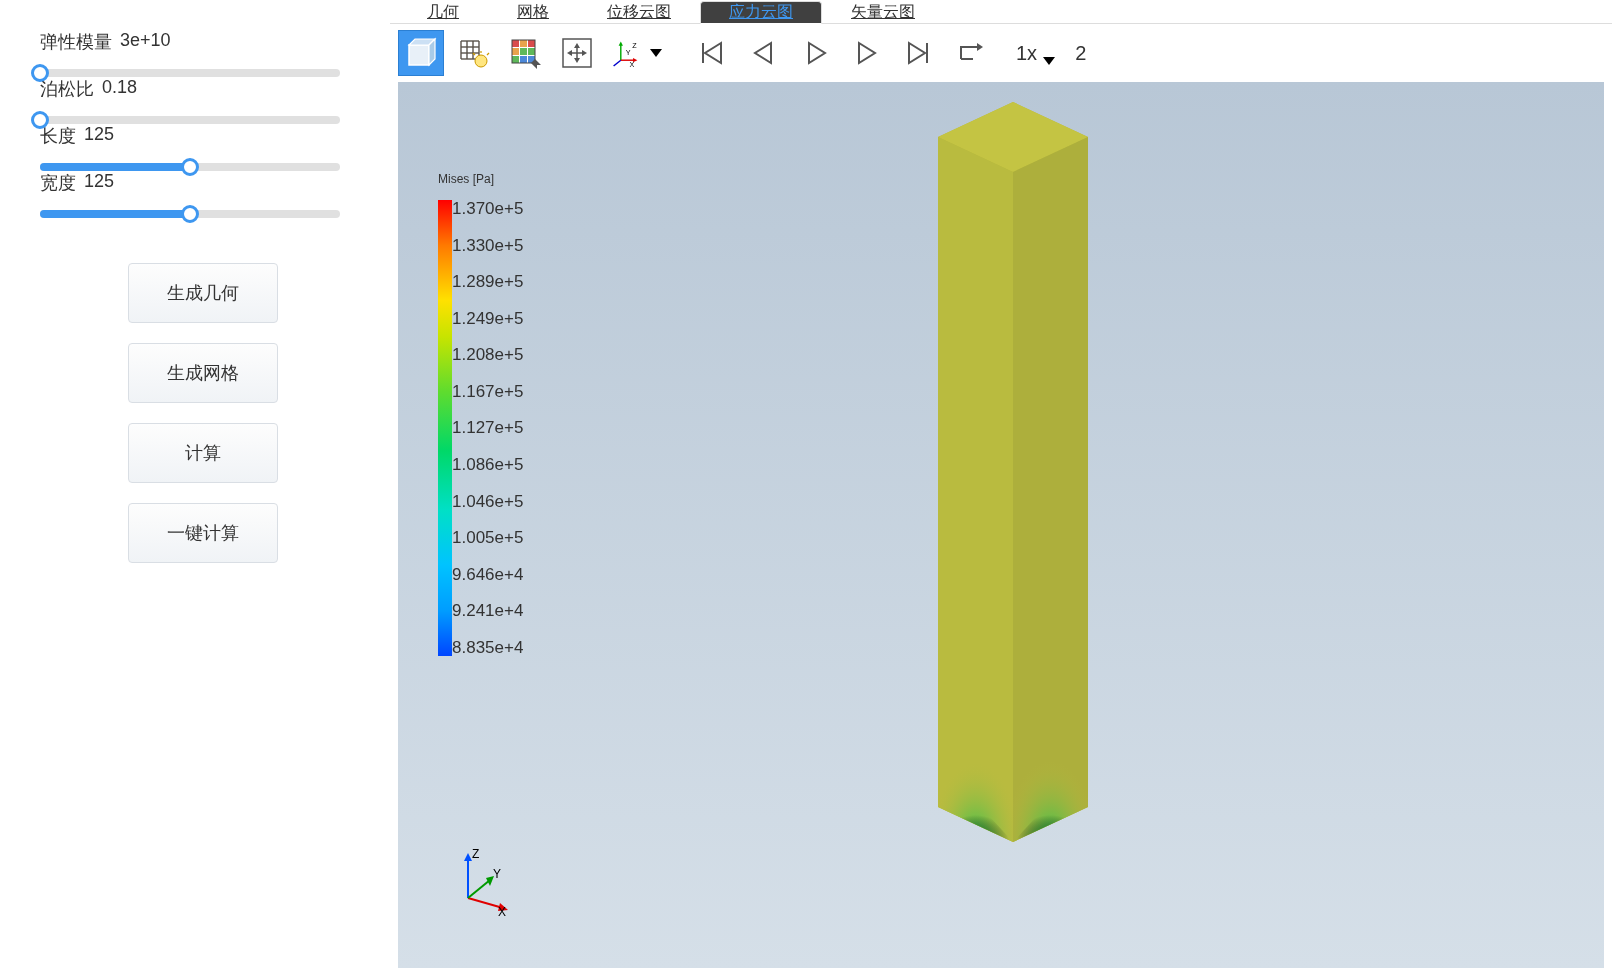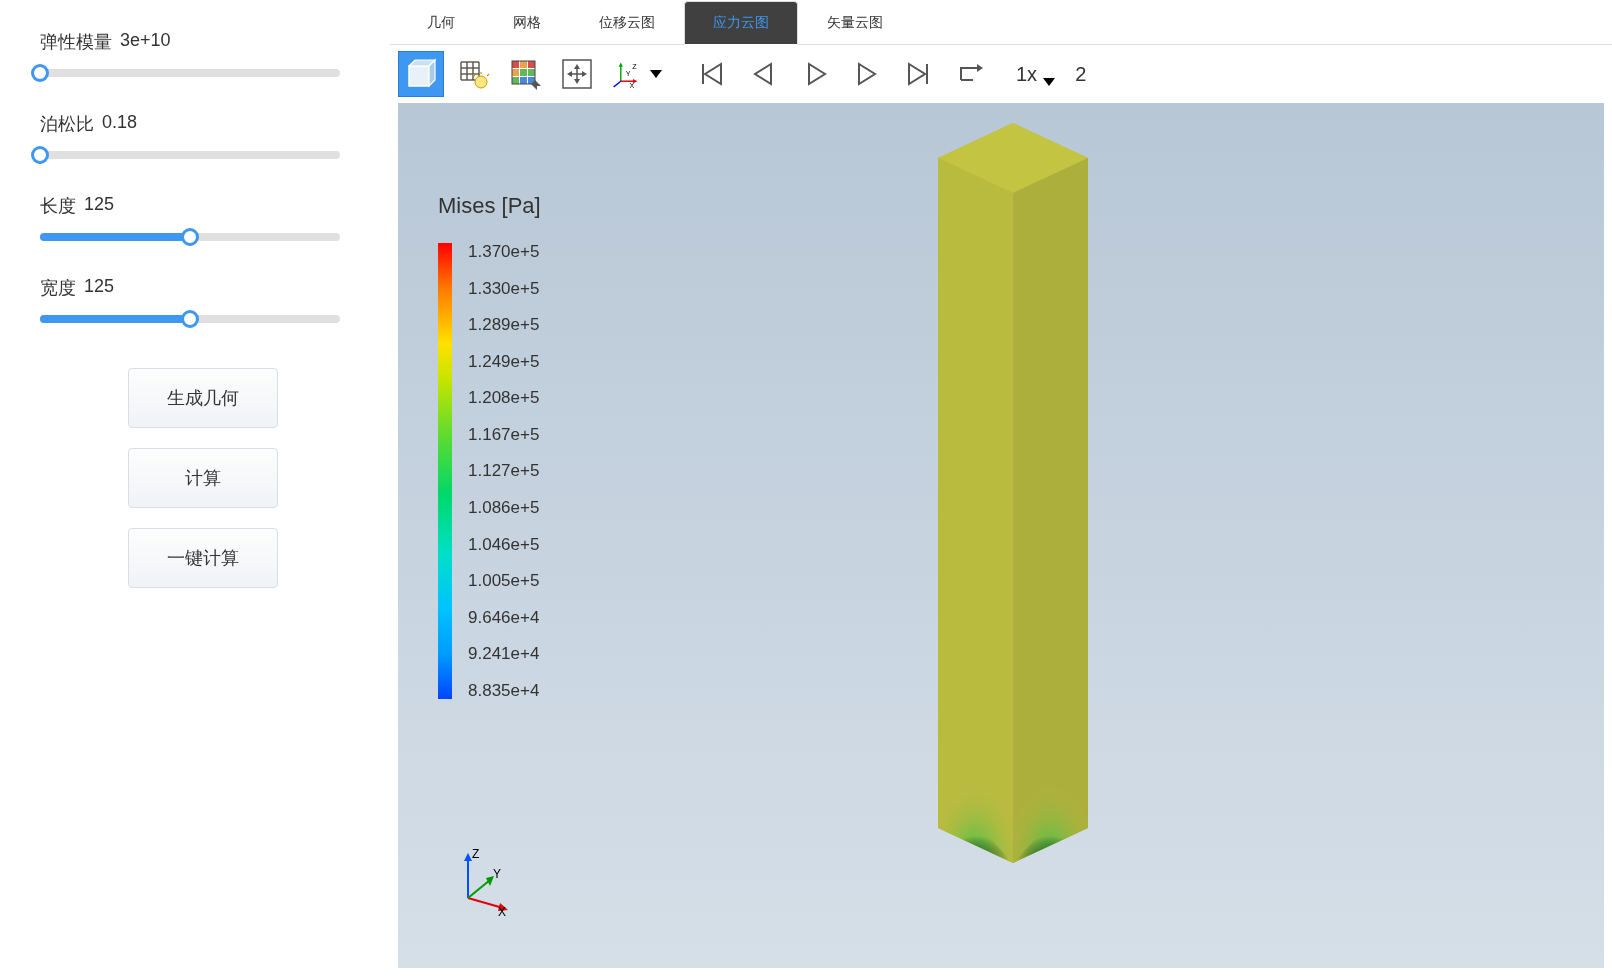--- a/index.html
+++ b/index.html
@@ -10,21 +10,21 @@
   background: #fff;
   width: 1612px;
   height: 976px;
   overflow: hidden;
   display: flex;
 }
 .sidebar {
   width: 390px;
   padding: 30px 40px;
 }
-.param-group { margin-bottom: 35px; }
+.param-group { }
 .param-label {
   font-size: 18px;
   color: #333;
   margin-bottom: 15px;
   display: flex;
   gap: 8px;
 }
 .param-label .val { color: #333; }
 .slider-track {
   position: relative;
@@ -70,27 +70,28 @@
   flex: 1;
   display: flex;
   flex-direction: column;
 }
 .tabs {
   display: flex;
   border-bottom: 1px solid #ddd;
   padding-left: 8px;
 }
 .tab {
-  padding: 12px 28px;
-  font-size: 14px;
+  padding: 0 28px;
+  font-size: 16px;
   border: 1px solid transparent;
   border-bottom: none;
   cursor: pointer;
   position: relative;
   top: 1px;
+  text-decoration: underline;
 }
 .tab.active {
   border-color: #ddd;
   border-bottom: 1px solid #fff;
   color: #3e97f0;
   background: #404040;
   border-radius: 4px 4px 0 0;
 }
 .tab:not(.active) { color: #333; }
 .toolbar {
@@ -130,22 +131,22 @@
 .viewport {
   flex: 1;
   margin: 0 8px 8px 8px;
   background: linear-gradient(#b8c7d6, #d5dfe8);
   position: relative;
 }
 .legend {
   position: absolute;
   left: 40px; top: 90px;
 }
-.legend-title { font-size: 22px; margin-bottom: 24px; }
-.legend-body { display: flex; gap: 16px; }
+.legend-title { font-size: 12px; margin-bottom: 14px; }
+.legend-body { display: flex; gap: 0; }
 .legend-bar {
   width: 14px; height: 456px;
   background: linear-gradient(to bottom,
     #ff0000 0%, #ff7a00 10%, #ffe100 22%, #c7e400 30%,
     #5fdc2e 42%, #00d868 55%, #00e0c6 68%, #00c3ff 80%,
     #009dff 90%, #0045ff 100%);
 }
 .legend-labels {
   display: flex; flex-direction: column;
   justify-content: space-between;
@@ -205,20 +206,21 @@
           <span class="val">125</span>
         </div>
   <div class="slider-track">
     <div class="slider-fill" style="width:50%"></div>
     <div class="slider-thumb" style="left:50%"></div>
   </div>
       </div>
     </div>
   <div class="btn-stack" id="btn-stack">
       <button class="btn">生成几何</button>
+      <button class="btn">生成网格</button>
       <button class="btn">计算</button>
       <button class="btn">一键计算</button>
     </div>
 </div>
 
 <div class="main">
   <div class="tabs" id="tabs">
       <div class="tab">几何</div>
       <div class="tab">网格</div>
       <div class="tab">位移云图</div>

